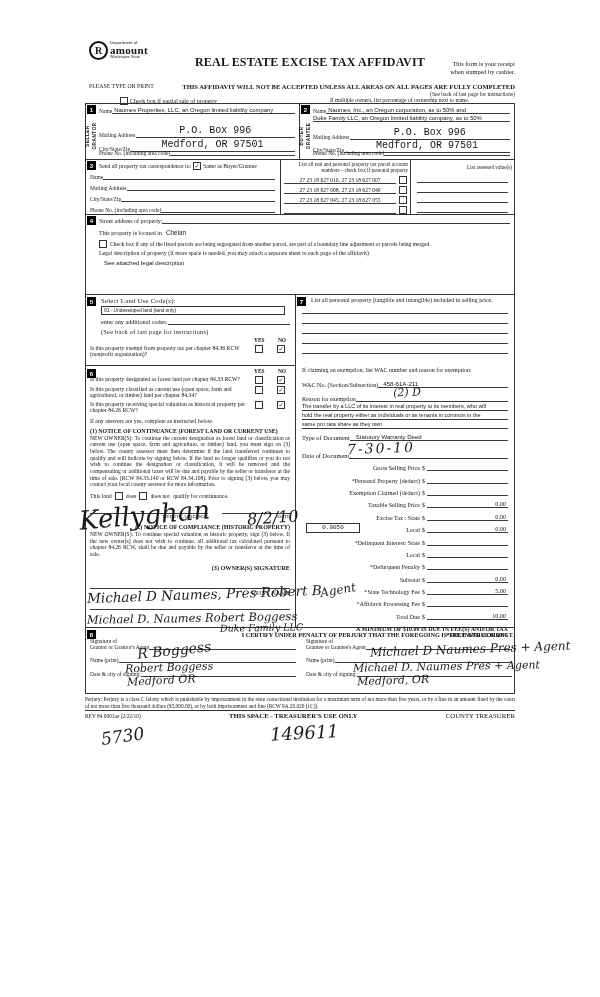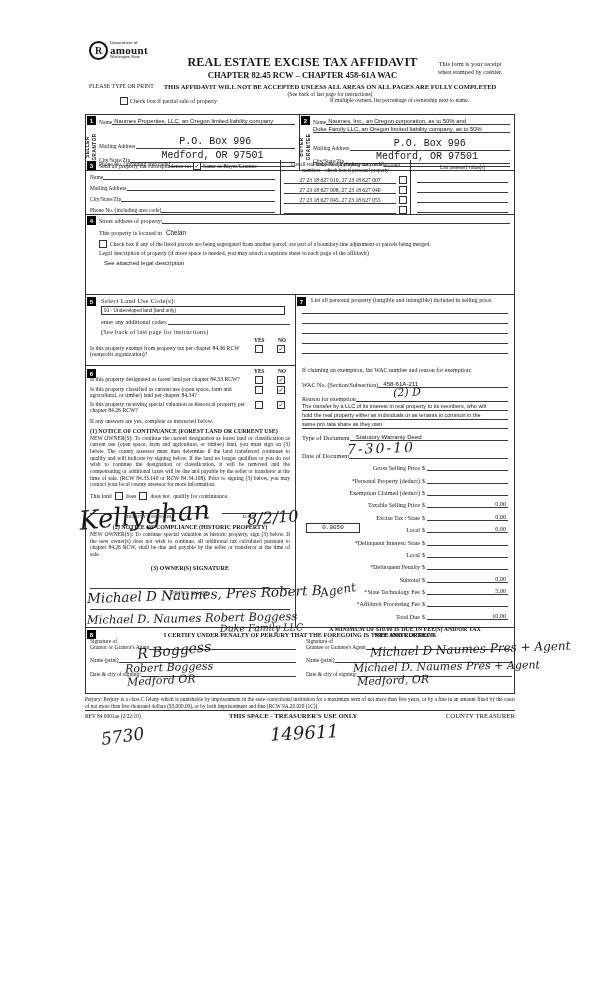--- a/index.html
+++ b/index.html
@@ -1,21 +1,21 @@
 <!DOCTYPE html>
 <html><head>
 <meta charset="utf-8">
 <style>
   html,body{margin:0;padding:0;background:#fff;}
   .page{position:relative;width:600px;height:997px;background:#fff;overflow:hidden;
         font-family:"Liberation Serif",serif;color:#161616;}
   .form{position:absolute;left:85px;top:40px;width:430px;height:720px;}
   .abs{position:absolute;}
   .b{font-weight:bold;}
-  .c{text-align:center;}
+  .c{text-align:right;}
   .sans{font-family:"Liberation Sans",sans-serif;}
   .mono{font-family:"Liberation Mono",monospace;}
   .hw{position:absolute;font-family:"DejaVu Serif",serif;font-style:italic;color:#1b1b1b;white-space:nowrap;z-index:5;}
   .badge{position:absolute;width:9px;height:9px;background:#000;color:#fff;font-size:6px;font-weight:bold;
          display:flex;align-items:center;justify-content:center;font-family:"Liberation Sans",sans-serif;z-index:2;}
   .cb{display:inline-block;width:6px;height:6px;border:1px solid #333;font-size:6px;line-height:6px;
       text-align:center;vertical-align:middle;background:#fff;flex:none;}
   .fl{position:absolute;display:flex;align-items:flex-end;}
   .lbl{font-size:5.5px;white-space:nowrap;}
   .fill{flex:1;border-bottom:1px solid #3a3a3a;min-height:1px;}
@@ -59,35 +59,34 @@
 
     <div class="abs" style="left:4px;top:1px;display:flex;gap:2px;">
       <span class="logo-r">R</span>
       <span style="display:flex;flex-direction:column;line-height:1;">
         <span class="sans" style="font-size:4.3px;">Department of</span>
         <span class="b" style="font-size:11px;letter-spacing:.3px;">amount</span>
         <span class="sans" style="font-size:3.8px;">Washington State</span>
       </span>
     </div>
     <div class="abs b c" style="left:95px;top:15px;width:245px;font-size:12px;letter-spacing:.2px;">REAL ESTATE EXCISE TAX AFFIDAVIT</div>
-    <div class="abs b c" style="left:95px;top:30px;width:245px;font-size:8.5px;">CHAPTER 82.45 RCW – CHAPTER 458-61A WAC</div>
     <div class="abs c" style="left:340px;top:20px;width:90px;font-size:6.3px;line-height:1.3;">
       <div>This form is your receipt</div>
       <div>when stamped by cashier.</div>
     </div>
     <div class="abs" style="left:4px;top:43px;font-size:5.8px;">PLEASE TYPE OR PRINT</div>
     <div class="abs b c" style="left:60px;top:43px;width:370px;font-size:6.6px;">THIS AFFIDAVIT WILL NOT BE ACCEPTED UNLESS ALL AREAS ON ALL PAGES ARE FULLY COMPLETED</div>
     <div class="abs c" style="left:60px;top:50.5px;width:370px;font-size:5.5px;">(See back of last page for instructions)</div>
     <div class="abs" style="left:35px;top:56.5px;display:flex;align-items:center;gap:2px;font-size:6px;">
       <span class="cb"></span>
       <span>Check box if partial sale of property</span>
     </div>
     <div class="abs" style="left:245px;top:57px;font-size:5.6px;">If multiple owners, list percentage of ownership next to name.</div>
 
-    <div class="sec" style="top:74px;height:57px;display:flex;">
+    <div class="sec" style="top:63px;height:57px;display:flex;">
       <div class="half l">
         <span class="badge" style="left:1px;top:1px;">1</span>
         <div class="vert">
           <div class="vert-inner">
             <span>SELLER</span><br>
             <span>GRANTOR</span>
           </div>
         </div>
         <div class="fl" style="left:13px;right:4px;top:3px;">
           <span class="lbl">Name</span>

